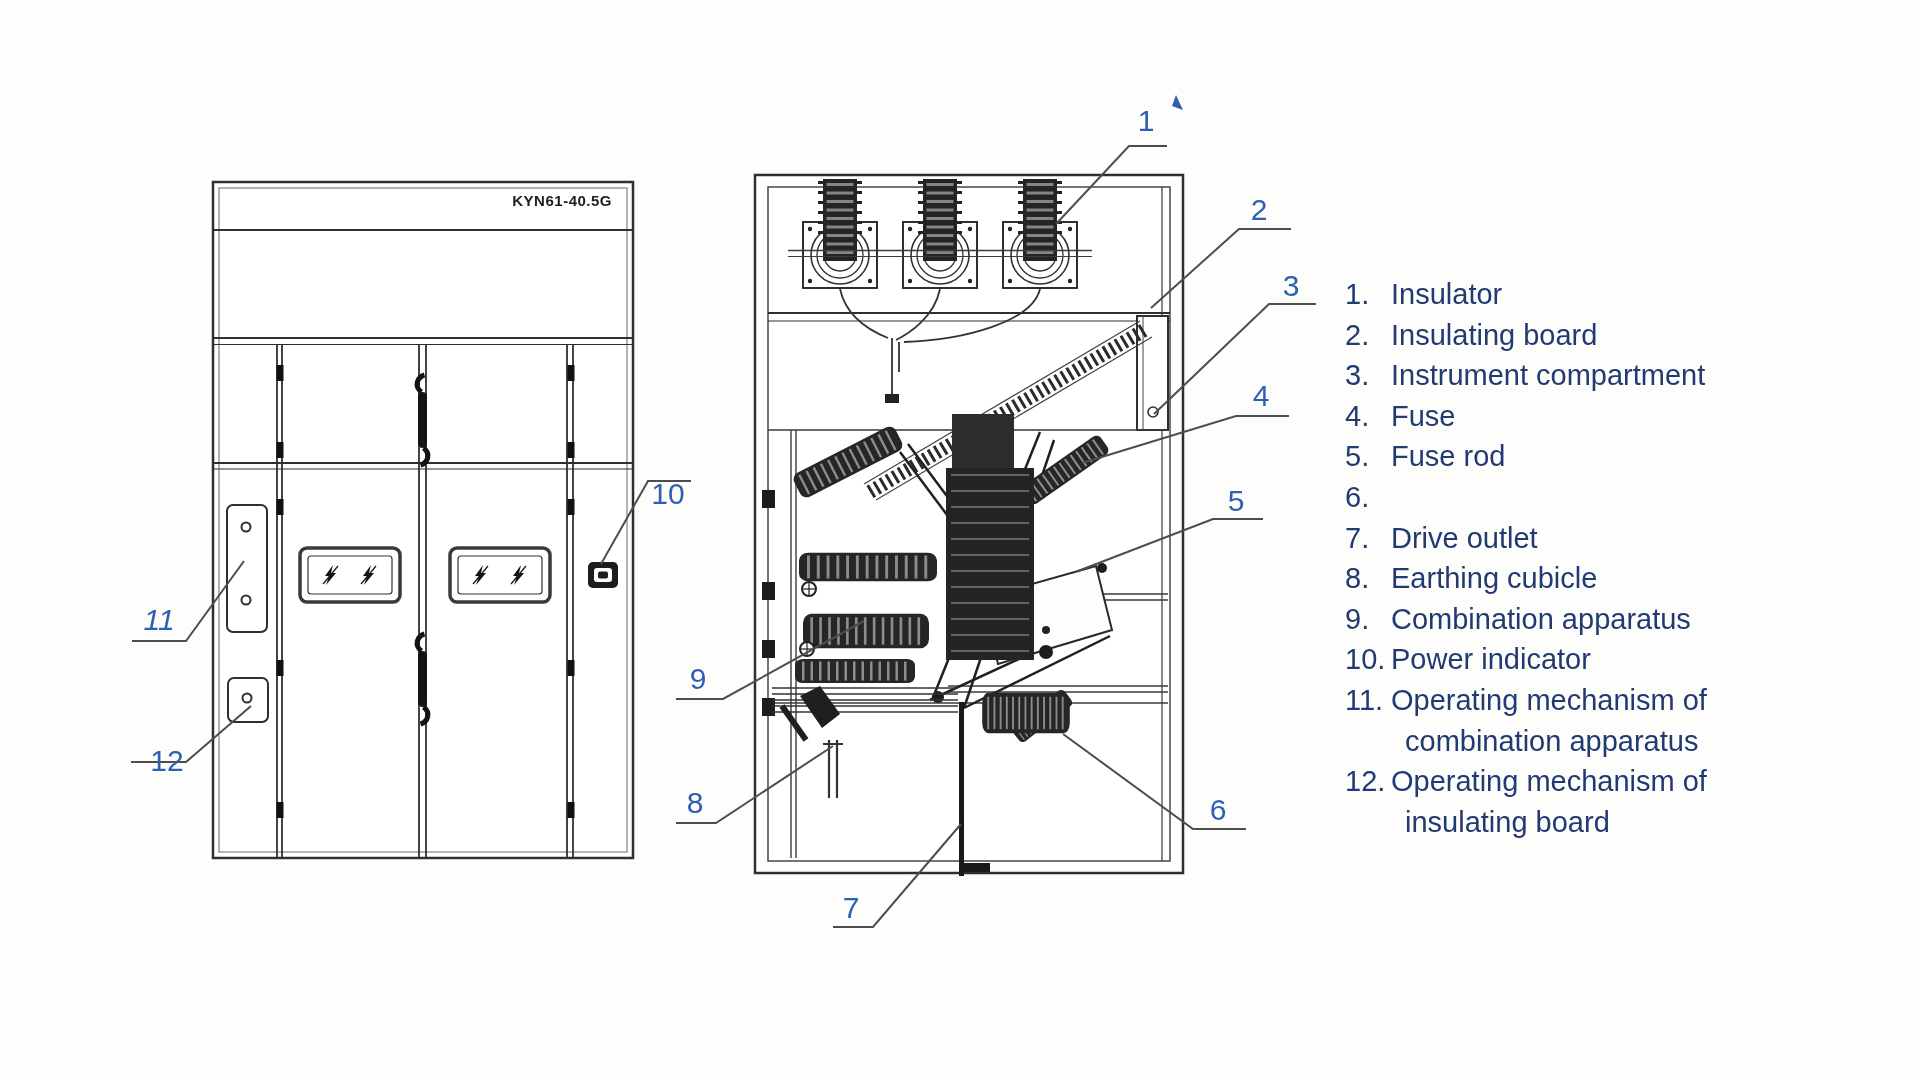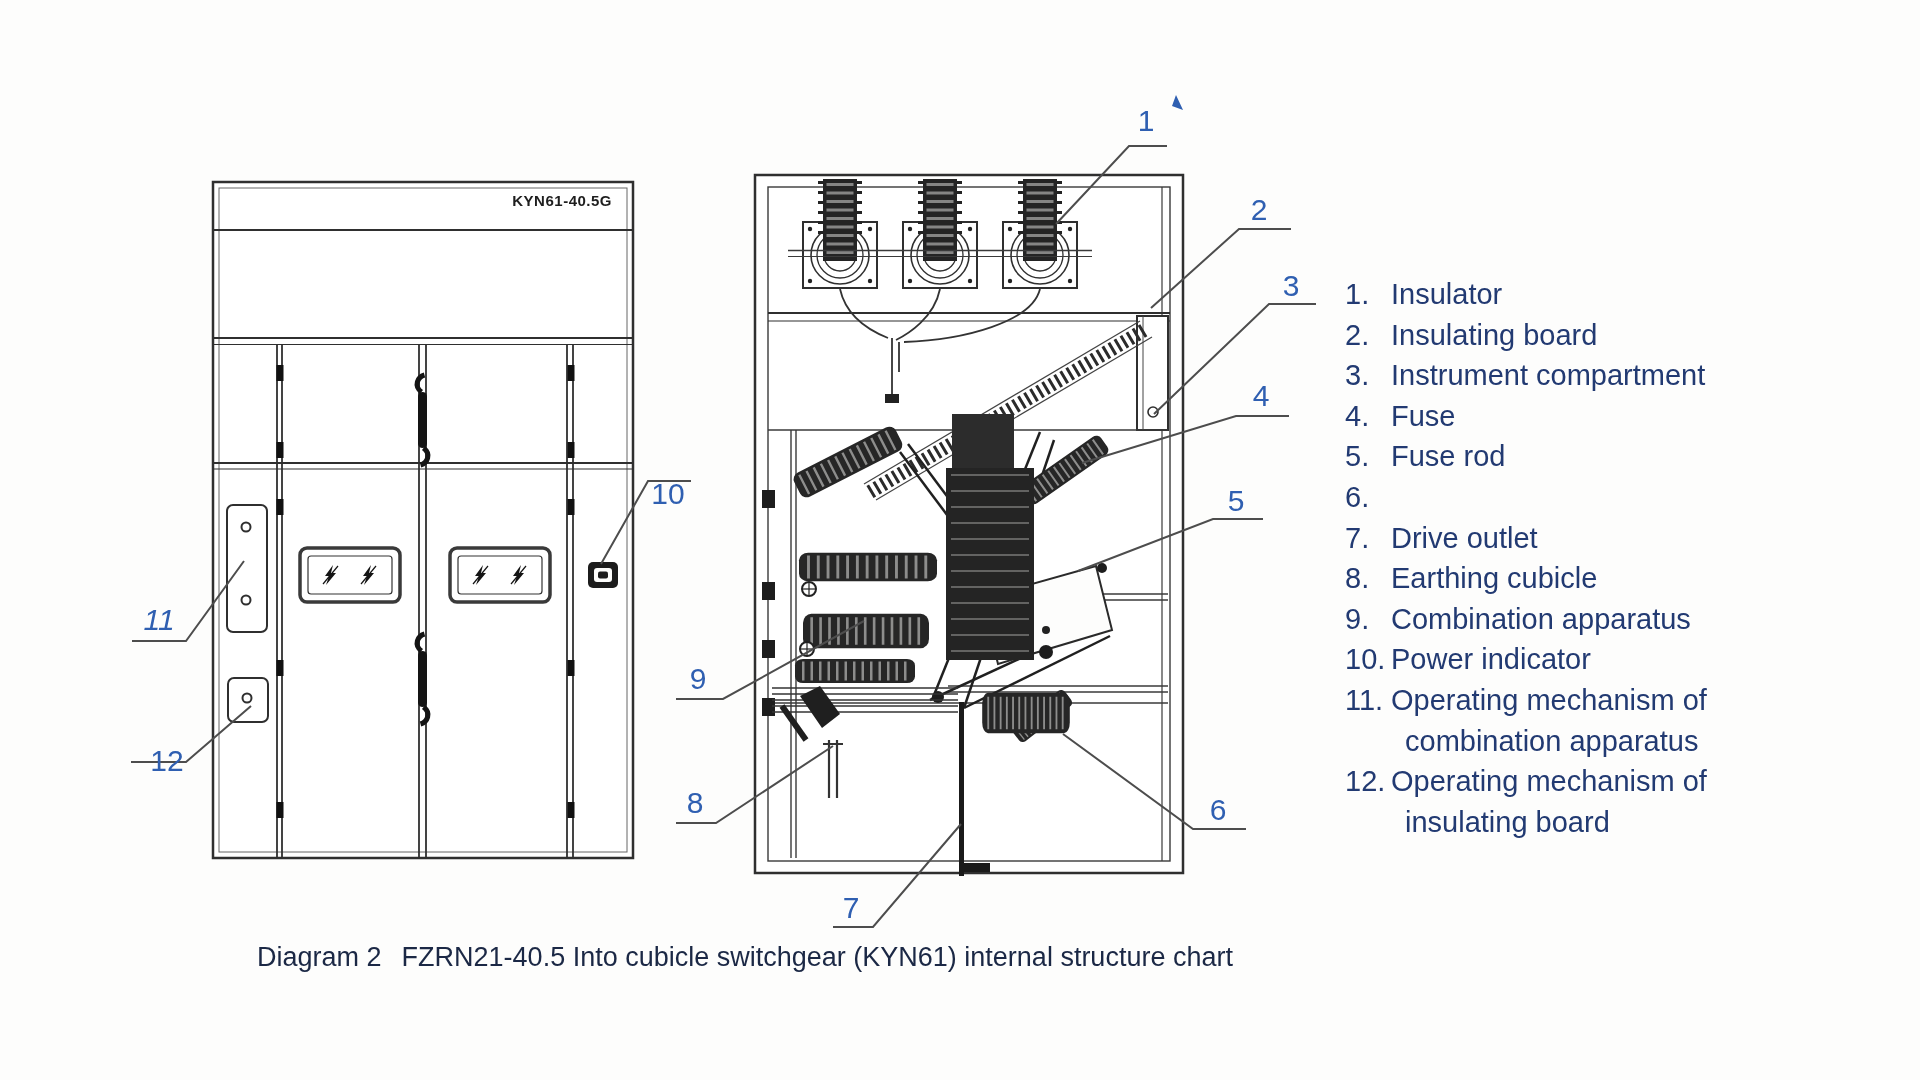--- a/index.html
+++ b/index.html
@@ -318,18 +318,14 @@
   <div class="lrow">
         <span class="num">12.</span>
         <span>Operating mechanism of</span>
       </div>
   <div class="lrow indent">
         <span class="num"></span>
         <span>insulating board</span>
       </div>
 </div>
 
-<div class="caption">
-  <span>Diagram 2</span>
-  <span>FZRN21-40.5 Into cubicle switchgear (KYN61) internal structure chart</span>
+
 </div>
 
-</div>
-
 </body></html>

